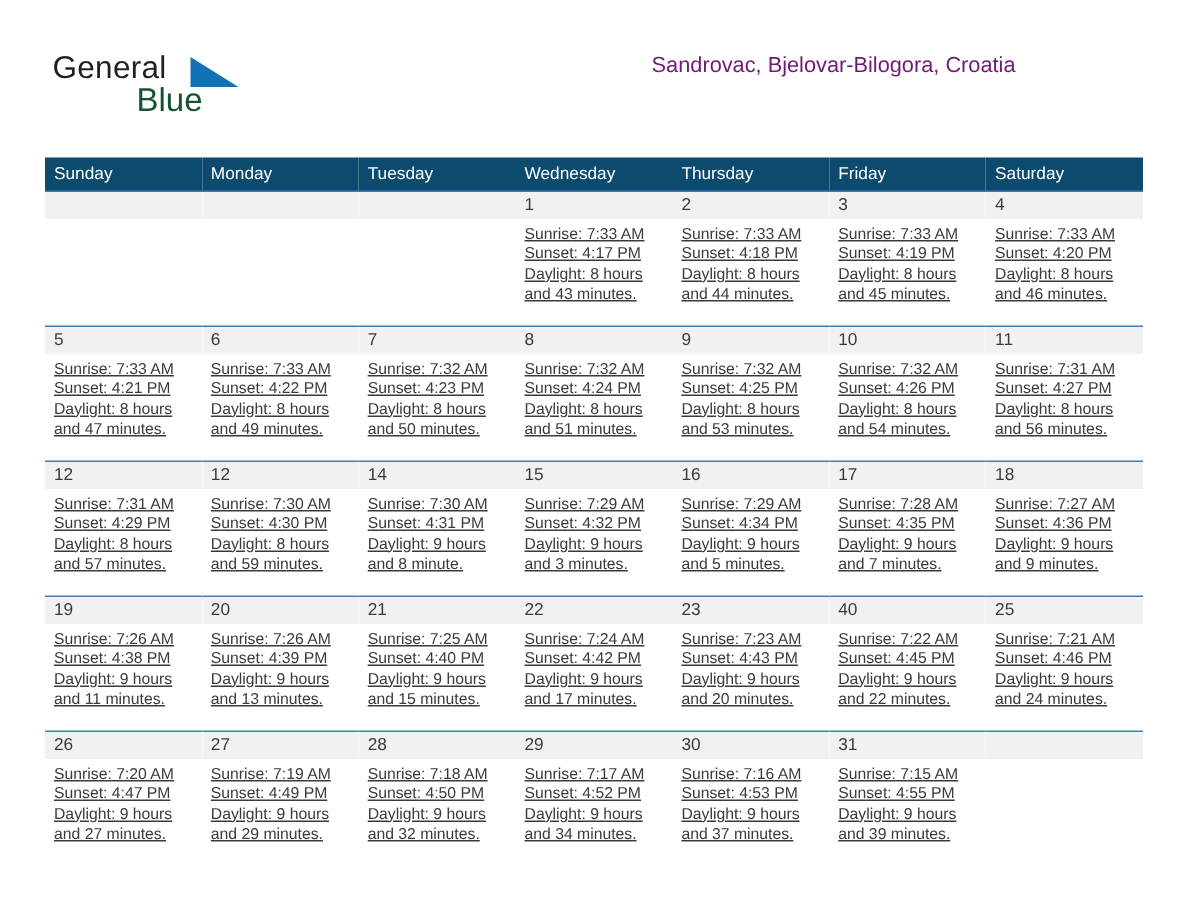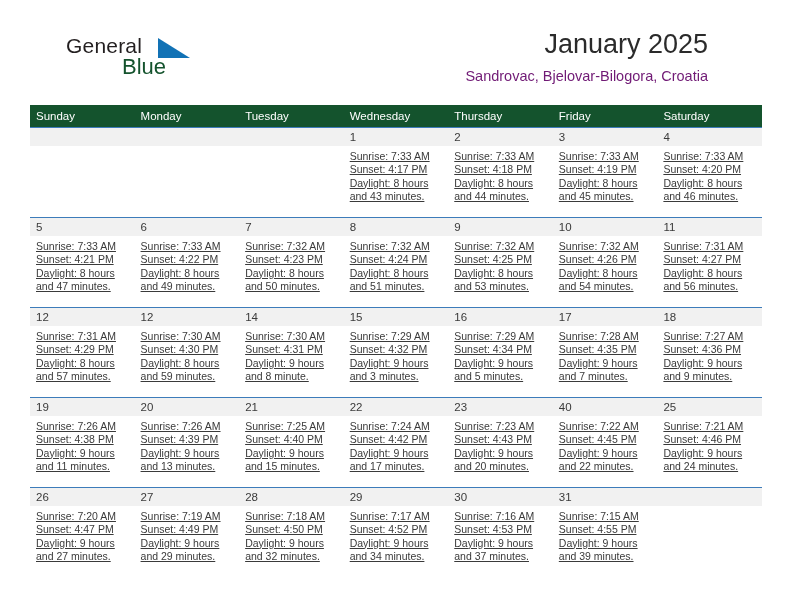--- a/index.html
+++ b/index.html
@@ -21,21 +21,20 @@
     box-sizing: border-box;
   }
 
   
   .header {
     position: absolute;
     left: 0;
     top: 0;
     width: 712px;
     height: 74px;
-    margin-left: 31px;
   }
   .logo {
     position: absolute;
     left: 35px;
     top: 34px;
     width: 230px;
     height: 50px;
   }
   .logo-general {
     position: absolute;
@@ -88,21 +87,21 @@
   
   .calendar {
     position: absolute;
     left: 30px;
     top: 105px;
     width: 732px;
     border-collapse: collapse;
     table-layout: fixed;
   }
   .calendar th {
-    background: #14532d;
+    background: #0c4a6e;
     color: #ffffff;
     font-size: 11.5px;
     font-weight: normal;
     text-align: left;
     padding: 5px 0 5px 6px;
     height: 11px;
     border: none;
     margin-left: 44px;
   }
   .week-row > td {
@@ -139,21 +138,20 @@
 
   <div class="header">
 
     <div class="logo">
       <span class="logo-general">General</span>
       <span class="logo-triangle"></span>
       <span class="logo-blue">Blue</span>
     </div>
 
     <div class="title-block">
-      <div class="cal-title">January 2025</div>
       <div class="cal-subtitle">Sandrovac, Bjelovar-Bilogora, Croatia</div>
     </div>
 
   </div>
 
   <table class="calendar">
     <thead>
       <tr>
         <th>Sunday</th>
         <th>Monday</th>

